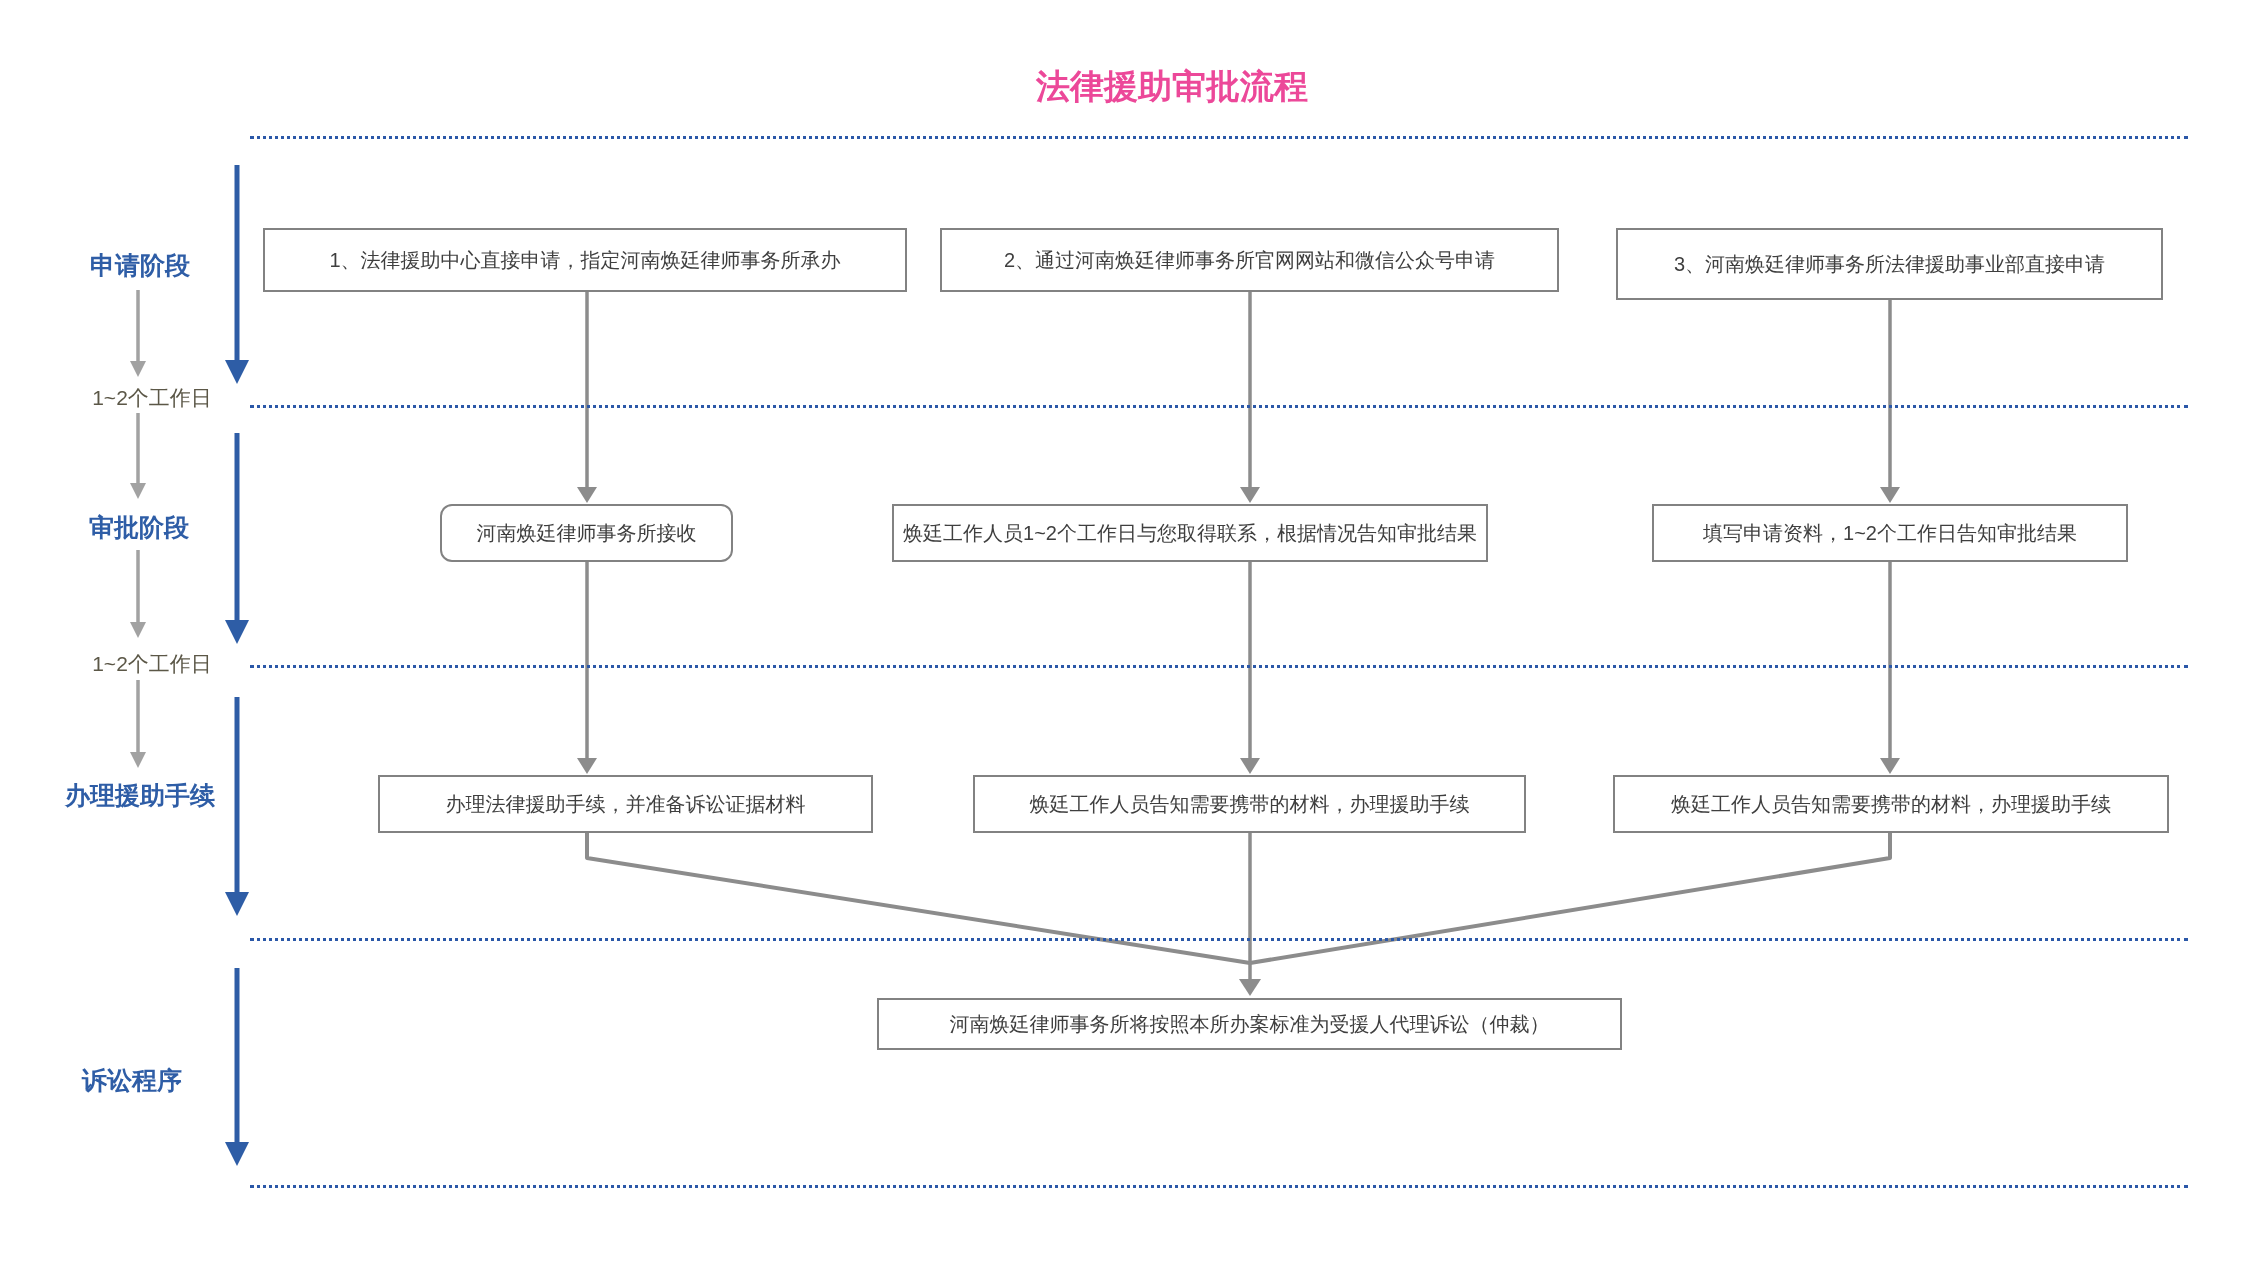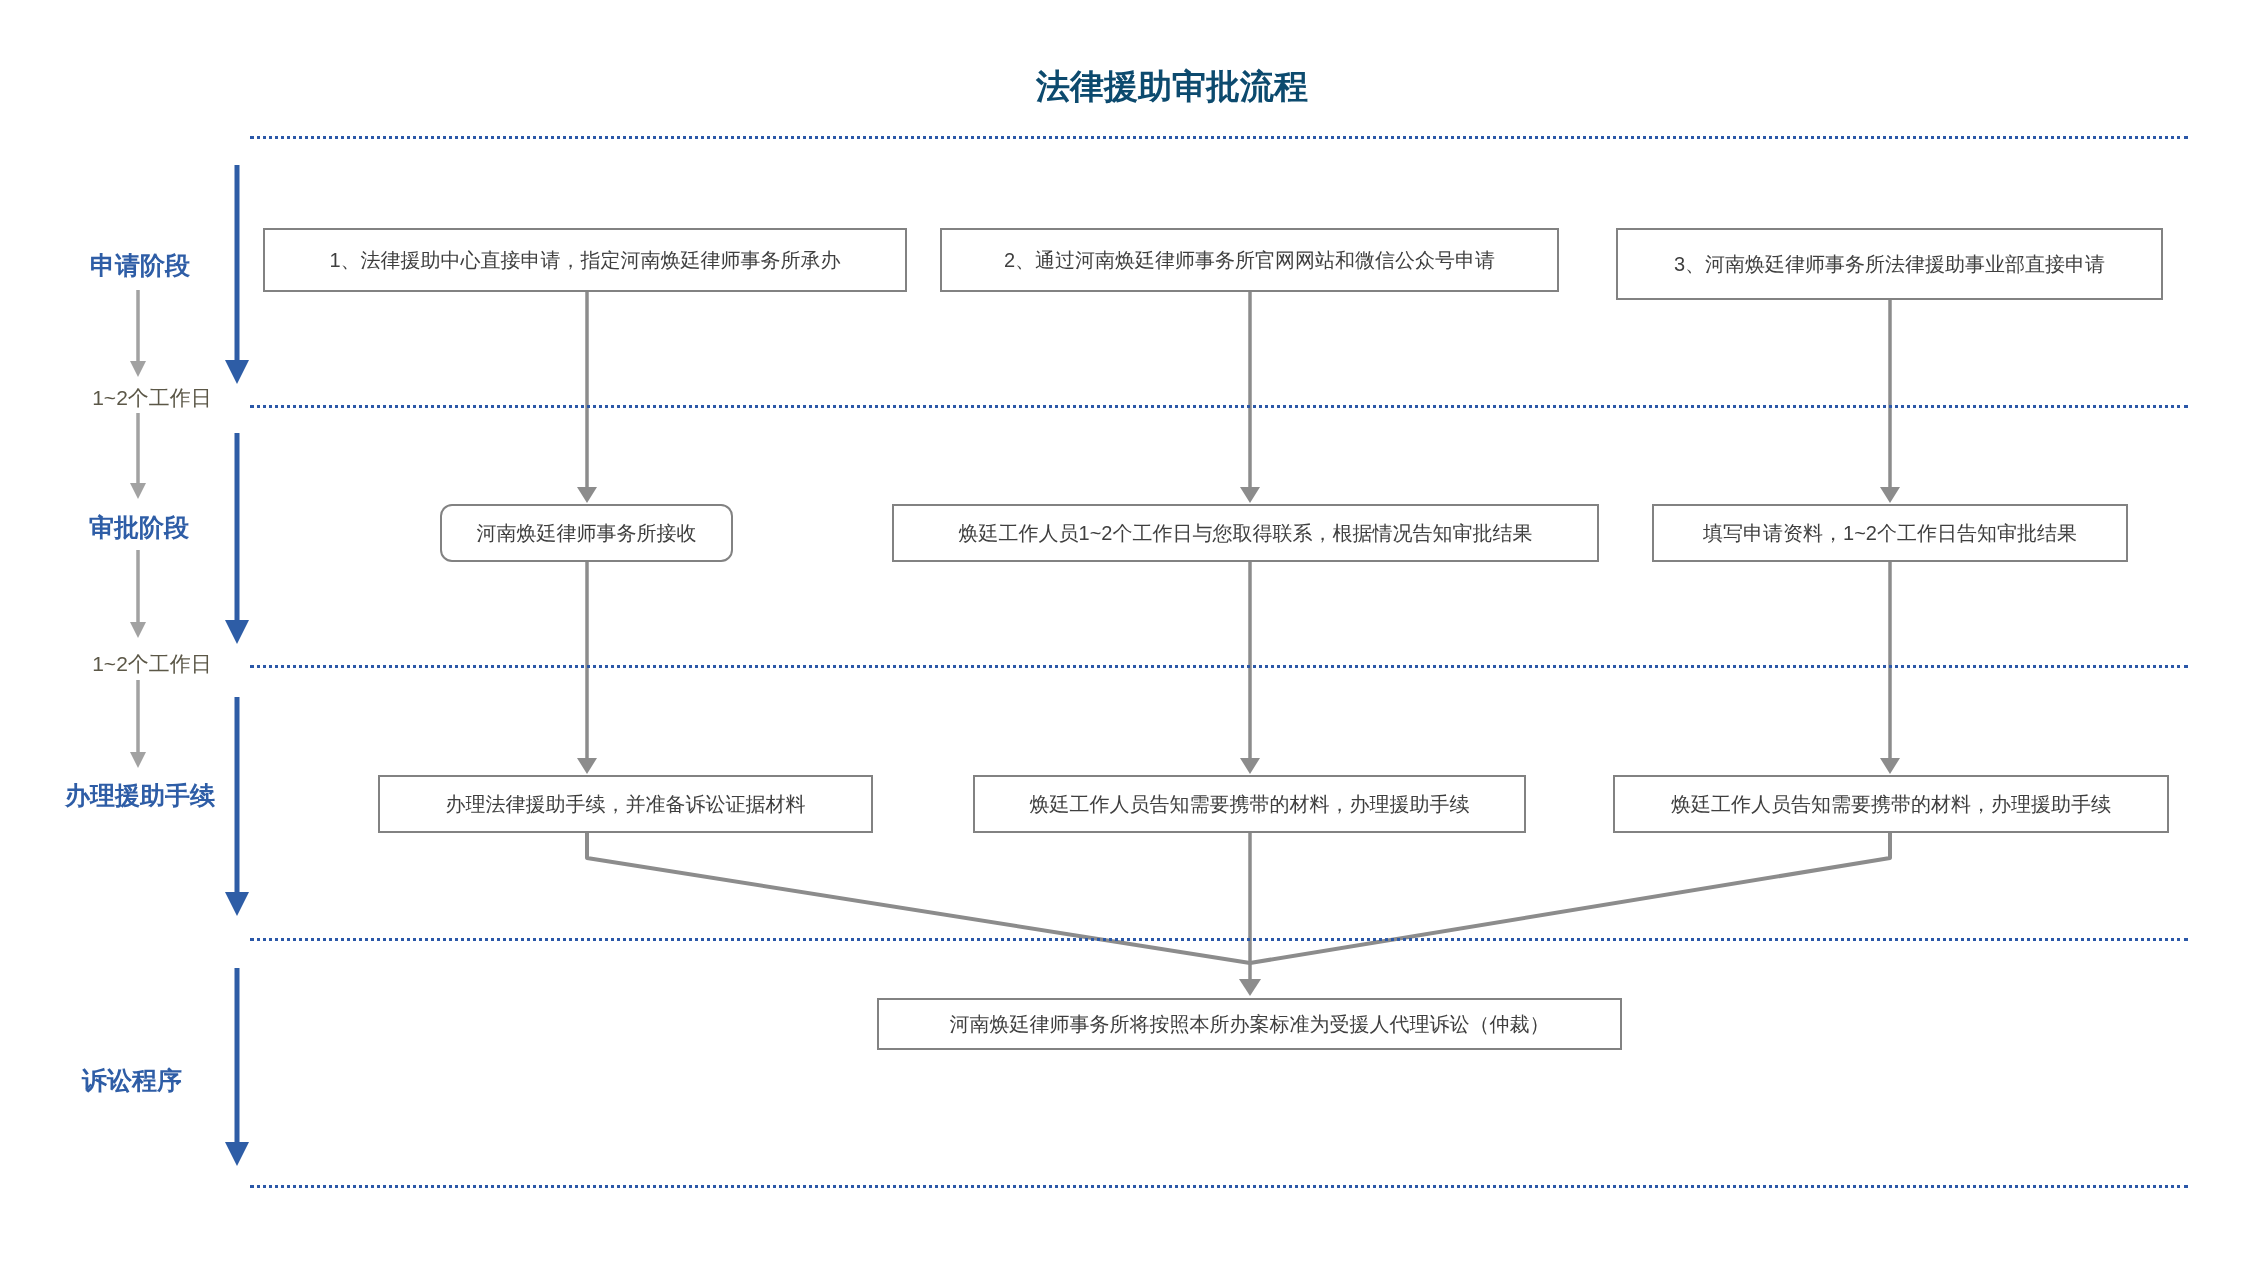--- a/index.html
+++ b/index.html
@@ -1,20 +1,20 @@
 <!DOCTYPE html>
 <html><head>
 <meta charset="utf-8">
 <style>
   html,body{margin:0;padding:0;background:#ffffff;}
   body{font-family:"Liberation Sans","DejaVu Sans",sans-serif;}
   .canvas{position:relative;width:2247px;height:1272px;background:#ffffff;overflow:hidden;}
   .svg-layer{position:absolute;left:0;top:0;width:2247px;height:1272px;}
   .page-title{position:absolute;left:1022px;top:64px;width:300px;text-align:center;
-    font-size:34px;font-weight:bold;color:#0c4a6e;white-space:nowrap;}
+    font-size:34px;font-weight:bold;color:#ec4899;white-space:nowrap;}
   .divider{position:absolute;left:250px;width:1938px;height:0;border-top:3px dotted #2b58a8;}
   .stage-label{position:absolute;transform:translateX(-50%);font-size:25px;font-weight:bold;
     color:#2e5da6;white-space:nowrap;}
   .duration-label{position:absolute;transform:translateX(-50%);font-size:21px;color:#5b5747;
     white-space:nowrap;}
   .flow-box{position:absolute;box-sizing:border-box;border:2px solid #828282;background:#ffffff;
     display:flex;align-items:center;justify-content:center;font-size:20px;color:#3f3f3f;
     white-space:nowrap;text-align:center;}
 </style>
 </head>
@@ -109,21 +109,21 @@
   <div class="stage-label" style="left:139px;top:511px;">审批阶段</div>
   <div class="duration-label" style="left:152px;top:650px;">1~2个工作日</div>
   <div class="stage-label" style="left:140px;top:779px;text-align:right;">办理援助手续</div>
   <div class="stage-label" style="left:132px;top:1064px;">诉讼程序</div>
 
   <div class="flow-box" style="left:263px;top:228px;width:644px;height:64px;">1、法律援助中心直接申请，指定河南焕廷律师事务所承办</div>
   <div class="flow-box" style="left:940px;top:228px;width:619px;height:64px;">2、通过河南焕廷律师事务所官网网站和微信公众号申请</div>
   <div class="flow-box" style="left:1616px;top:228px;width:547px;height:72px;">3、河南焕廷律师事务所法律援助事业部直接申请</div>
 
   <div class="flow-box" style="left:440px;top:504px;width:293px;height:58px;border-radius:12px;">河南焕廷律师事务所接收</div>
-  <div class="flow-box" style="left:892px;top:504px;width:707px;height:58px;">焕廷工作人员1~2个工作日与您取得联系，根据情况告知审批结果</div>
+  <div class="flow-box" style="left:892px;top:504px;width:596px;height:58px;">焕廷工作人员1~2个工作日与您取得联系，根据情况告知审批结果</div>
   <div class="flow-box" style="left:1652px;top:504px;width:476px;height:58px;">填写申请资料，1~2个工作日告知审批结果</div>
 
   <div class="flow-box" style="left:378px;top:775px;width:495px;height:58px;">办理法律援助手续，并准备诉讼证据材料</div>
   <div class="flow-box" style="left:973px;top:775px;width:553px;height:58px;">焕廷工作人员告知需要携带的材料，办理援助手续</div>
   <div class="flow-box" style="left:1613px;top:775px;width:556px;height:58px;">焕廷工作人员告知需要携带的材料，办理援助手续</div>
 
   <div class="flow-box" style="left:877px;top:998px;width:745px;height:52px;">河南焕廷律师事务所将按照本所办案标准为受援人代理诉讼（仲裁）</div>
 
 </div>
 

